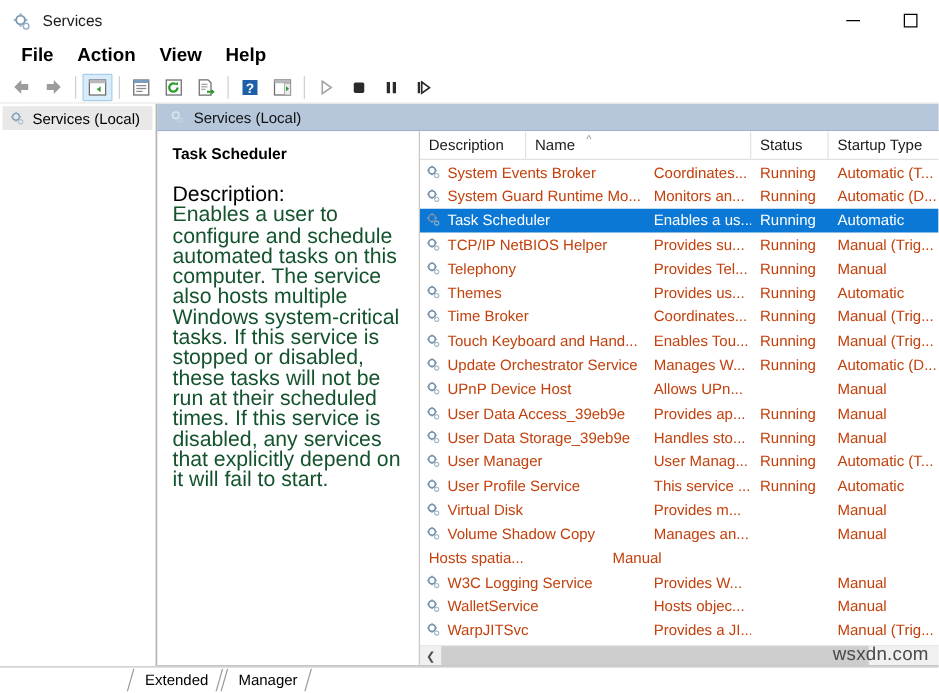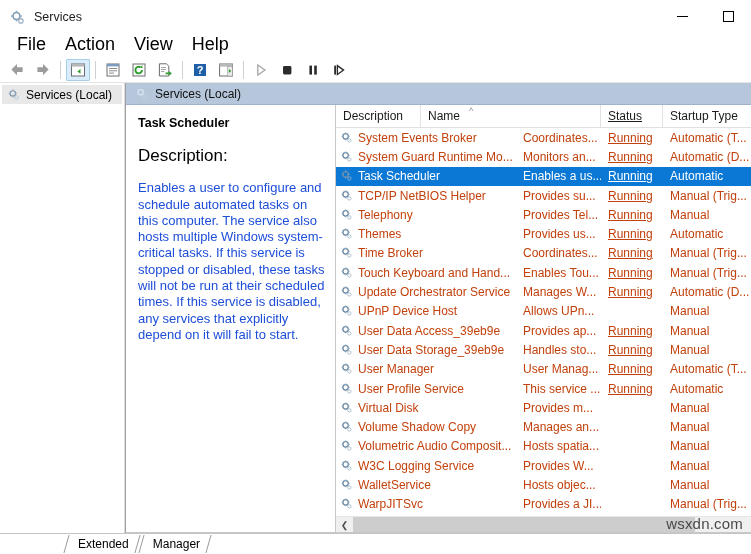--- a/index.html
+++ b/index.html
@@ -62,25 +62,26 @@
   
   .menubar {
     height: 24px;
     flex: 0 0 24px;
     display: flex;
     align-items: center;
     padding-left: 8px;
     background: #ffffff;
   }
   .menuitem {
-    font-size: 18px;
+    font-size: 15px;
     color: #000;
     padding: 2px 9px 3px 9px;
     margin-right: 1px;
     cursor: default;
+    font-weight: bold;
   }
 
   
   .toolbar {
     height: 26px;
     flex: 0 0 26px;
     display: flex;
     align-items: center;
     padding-left: 4px;
     background: #ffffff;
@@ -179,24 +180,23 @@
     font-weight: bold;
     color: #000;
     margin-bottom: 18px;
   }
   .detail-desc-label {
     font-size: 17px;
     color: #000;
     line-height: 16.3px;
   }
   .detail-desc-body {
-    font-size: 13px;
-    color: #1d4ed8;
+    font-size: 17px;
+    color: #14532d;
     line-height: 16.3px;
-    margin-top: 16px;
   }
 
   
   .list-pane {
     flex: 1 1 auto;
     display: flex;
     flex-direction: column;
     min-width: 0;
     background: #ffffff;
     position: relative;
@@ -225,21 +225,21 @@
   .sort-arrow {
     position: absolute;
     left: 48px;
     top: 2px;
     font-size: 9px;
     color: #909090;
     line-height: 9px;
   }
   .c-name   { width: 180px; flex: 0 0 180px; }
   .c-desc   { width: 85px;  flex: 0 0 85px; }
-  .c-status { width: 62px;  flex: 0 0 62px; text-decoration: underline; }
+  .c-status { width: 62px;  flex: 0 0 62px; }
   .c-start  { flex: 1 1 auto; border-right: none; }
 
   .rows {
     flex: 1 1 auto;
     overflow: hidden;
     background: #ffffff;
   }
   .row {
     display: flex;
     height: 19.3px;
@@ -299,21 +299,21 @@
   }
 
   
   .tabstrip {
     height: 21px;
     flex: 0 0 21px;
     display: flex;
     align-items: flex-end;
     background: #ffffff;
     border-top: 1px solid #c4c4c4;
-    padding-left: 64px;
+    padding-left: 102px;
     position: relative;
   }
   .tab {
     height: 20px;
     display: flex;
     align-items: center;
     font-size: 12px;
     color: #000;
     padding: 0 10px 0 14px;
     position: relative;
@@ -813,33 +813,20 @@
                       </g>
                       <circle cx="10.7" cy="10.8" r="1.9" fill="none" stroke="#9db4c6" stroke-width="0.95"></circle>
                     </svg></span>
                   <span>Volume Shadow Copy</span>
                 </div>
                 <div class="cell c-desc">Manages an...</div>
                 <div class="cell c-status"></div>
                 <div class="cell c-start">Manual</div>
               </div>
               <div class="row">
-                <div class="cell name-cell c-name">
-                  <span class="svc-icon"><svg viewBox="0 0 16 16" width="14" height="14">
-                      <circle cx="6.4" cy="6.1" r="3.1" fill="none" stroke="#6f8ca6" stroke-width="1.5"></circle>
-                      <g fill="#86a2b8">
-                        <rect x="5.8" y="1.7" width="1.3" height="1.7"></rect>
-                        <rect x="5.8" y="8.9" width="1.3" height="1.7"></rect>
-                        <rect x="2.0" y="5.5" width="1.7" height="1.3"></rect>
-                        <rect x="9.2" y="5.5" width="1.7" height="1.3"></rect>
-                      </g>
-                      <circle cx="10.7" cy="10.8" r="1.9" fill="none" stroke="#9db4c6" stroke-width="0.95"></circle>
-                    </svg></span>
-                  <span>Volumetric Audio Composit...</span>
-                </div>
                 <div class="cell c-desc">Hosts spatia...</div>
                 <div class="cell c-status"></div>
                 <div class="cell c-start">Manual</div>
               </div>
               <div class="row">
                 <div class="cell name-cell c-name">
                   <span class="svc-icon"><svg viewBox="0 0 16 16" width="14" height="14">
                       <circle cx="6.4" cy="6.1" r="3.1" fill="none" stroke="#6f8ca6" stroke-width="1.5"></circle>
                       <g fill="#86a2b8">
                         <rect x="5.8" y="1.7" width="1.3" height="1.7"></rect>

